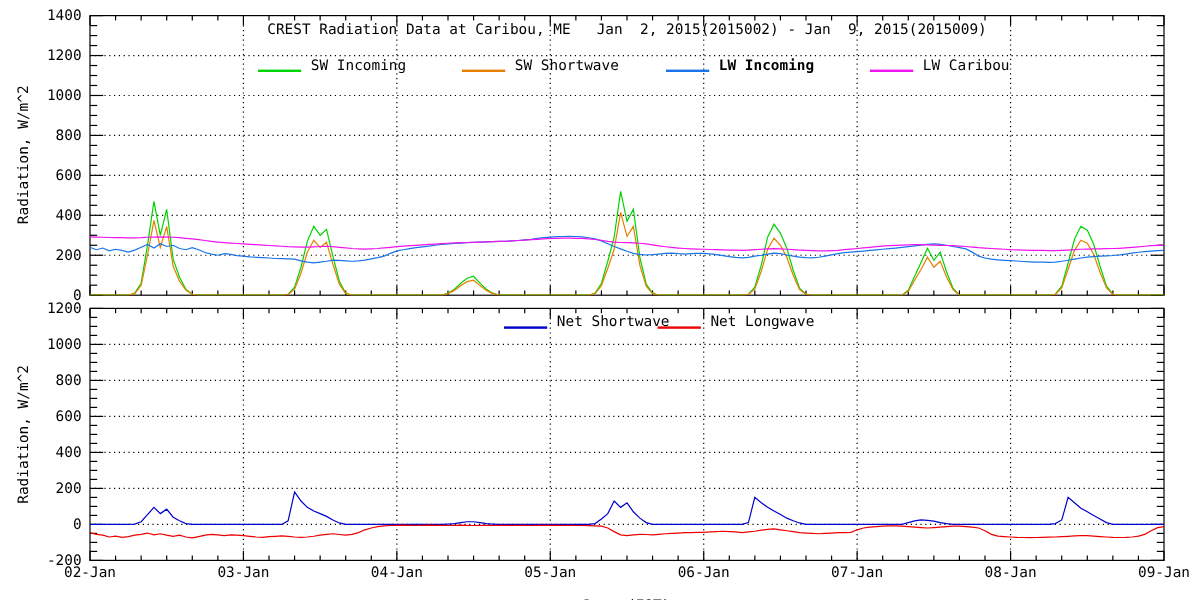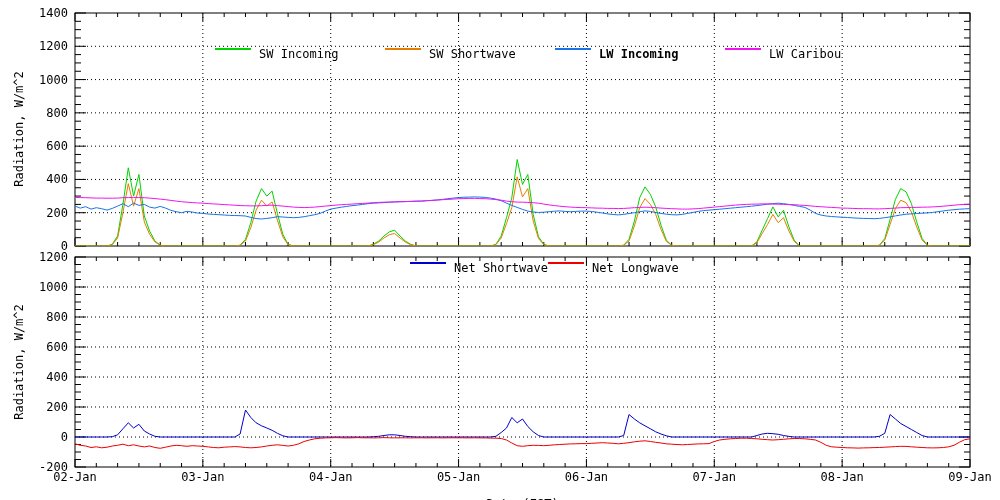--- a/index.html
+++ b/index.html
@@ -3,21 +3,21 @@
 <meta charset="utf-8">
 <style>
   html,body{margin:0;padding:0;background:#fff;}
   .fig{position:relative;width:1000px;height:500px;background:#fff;
        font-family:"DejaVu Sans Mono","Liberation Mono",monospace;color:#000;overflow:hidden;}
   .fig svg{position:absolute;left:0;top:0;}
   .abs{position:absolute;white-space:pre;font-size:12px;line-height:12px;}
   .title{top:18px;left:75px;width:895px;text-align:center;}
   .xlabel{top:486px;left:75px;width:895px;text-align:center;margin-top:12px;}
   .ylab{transform:translate(-50%,-50%) rotate(-90deg);}
-  .lg{position:absolute;display:flex;align-items:flex-start;height:12px;}
+  .lg{position:absolute;display:flex;align-items:flex-end;height:12px;}
   .lg .sw{display:inline-block;width:36px;height:2px;margin-right:8px;}
   .lg .lb{font-size:12px;line-height:12px;white-space:pre;}
 </style>
 </head>
 <body>
 
 <div class="fig">
   <svg id="plot" width="1000" height="500">
       <defs>
         <clipPath id="cp0">
@@ -368,39 +368,40 @@
       <text x="330.71428571428567" y="481" text-anchor="middle" fill="#000000" font-size="12px">04-Jan</text>
       <text x="458.57142857142856" y="481" text-anchor="middle" fill="#000000" font-size="12px">05-Jan</text>
       <text x="586.4285714285713" y="481" text-anchor="middle" fill="#000000" font-size="12px">06-Jan</text>
       <text x="714.2857142857143" y="481" text-anchor="middle" fill="#000000" font-size="12px">07-Jan</text>
       <text x="842.1428571428571" y="481" text-anchor="middle" fill="#000000" font-size="12px">08-Jan</text>
       <text x="970" y="481" text-anchor="middle" fill="#000000" font-size="12px">09-Jan</text>
       <polyline points="75.0,437.0 80.3,437.0 85.7,437.0 91.0,437.0 96.3,437.0 101.6,437.0 107.0,437.0 112.3,436.7 117.6,434.8 122.9,428.8 128.3,422.8 133.6,428.0 138.9,424.3 144.3,431.0 149.6,434.0 154.9,436.3 160.2,437.0 165.6,437.0 170.9,437.0 176.2,437.0 181.5,437.0 186.9,437.0 192.2,437.0 197.5,437.0 202.9,437.0 208.2,437.0 213.5,437.0 218.8,437.0 224.2,437.0 229.5,437.0 234.8,437.0 240.1,434.0 245.5,410.0 250.8,417.5 256.1,422.8 261.5,425.8 266.8,428.0 272.1,430.3 277.4,433.3 282.8,435.8 288.1,437.0 293.4,437.0 298.8,437.0 304.1,437.0 309.4,437.0 314.7,437.0 320.1,437.0 325.4,437.0 330.7,437.0 336.0,437.0 341.4,437.0 346.7,437.0 352.0,437.0 357.4,437.0 362.7,437.0 368.0,437.0 373.3,436.7 378.7,436.3 384.0,435.5 389.3,434.8 394.6,434.8 400.0,435.5 405.3,436.3 410.6,436.7 416.0,437.0 421.3,437.0 426.6,437.0 431.9,437.0 437.3,437.0 442.6,437.0 447.9,437.0 453.2,437.0 458.6,437.0 463.9,437.0 469.2,437.0 474.6,437.0 479.9,437.0 485.2,437.0 490.5,437.0 495.9,436.3 501.2,432.5 506.5,428.0 511.8,417.5 517.2,422.8 522.5,419.0 527.8,426.5 533.2,431.8 538.5,435.5 543.8,437.0 549.1,437.0 554.5,437.0 559.8,437.0 565.1,437.0 570.4,437.0 575.8,437.0 581.1,437.0 586.4,437.0 591.8,437.0 597.1,437.0 602.4,437.0 607.7,437.0 613.1,437.0 618.4,437.0 623.7,435.5 629.0,414.5 634.4,419.0 639.7,422.8 645.0,425.8 650.4,428.8 655.7,431.8 661.0,434.0 666.3,435.8 671.7,437.0 677.0,437.0 682.3,437.0 687.6,437.0 693.0,437.0 698.3,437.0 703.6,437.0 709.0,437.0 714.3,437.0 719.6,437.0 724.9,437.0 730.3,437.0 735.6,437.0 740.9,437.0 746.3,437.0 751.6,437.0 756.9,435.5 762.2,434.0 767.6,433.3 772.9,433.7 778.2,434.3 783.5,435.5 788.9,436.4 794.2,437.0 799.5,437.0 804.9,437.0 810.2,437.0 815.5,437.0 820.8,437.0 826.2,437.0 831.5,437.0 836.8,437.0 842.1,437.0 847.5,437.0 852.8,437.0 858.1,437.0 863.5,437.0 868.8,437.0 874.1,437.0 879.4,436.3 884.8,433.3 890.1,414.5 895.4,419.0 900.7,423.5 906.1,426.5 911.4,429.5 916.7,432.5 922.1,435.5 927.4,437.0 932.7,437.0 938.0,437.0 943.4,437.0 948.7,437.0 954.0,437.0 959.3,437.0 964.7,437.0 970.0,437.0" fill="none" stroke="#0000cc" stroke-width="1" clip-path="url(#cp1)"></polyline>
       <polyline points="75.0,443.8 80.3,445.3 85.7,446.0 91.0,447.5 96.3,446.8 101.6,447.8 107.0,447.2 112.3,446.0 117.6,445.3 122.9,444.2 128.3,445.7 133.6,444.8 138.9,446.0 144.3,446.9 149.6,446.0 154.9,447.5 160.2,448.3 165.6,447.2 170.9,446.0 176.2,445.3 181.5,445.7 186.9,446.3 192.2,445.7 197.5,446.0 202.9,446.3 208.2,446.9 213.5,447.5 218.8,447.8 224.2,447.2 229.5,446.9 234.8,446.6 240.1,446.9 245.5,447.5 250.8,447.8 256.1,447.5 261.5,446.9 266.8,446.0 272.1,445.3 277.4,444.8 282.8,445.4 288.1,446.0 293.4,445.3 298.8,443.8 304.1,441.5 309.4,440.0 314.7,438.8 320.1,438.2 325.4,437.9 330.7,437.8 336.0,437.6 341.4,437.8 346.7,437.9 352.0,437.8 357.4,437.6 362.7,437.8 368.0,437.8 373.3,437.9 378.7,437.8 384.0,437.6 389.3,437.8 394.6,437.9 400.0,437.8 405.3,437.8 410.6,437.9 416.0,437.8 421.3,437.8 426.6,437.9 431.9,437.8 437.3,437.8 442.6,437.9 447.9,437.8 453.2,437.8 458.6,437.8 463.9,437.8 469.2,437.9 474.6,437.8 479.9,437.9 485.2,437.9 490.5,438.1 495.9,438.2 501.2,438.5 506.5,440.0 511.8,443.0 517.2,445.7 522.5,446.3 527.8,445.7 533.2,445.3 538.5,445.4 543.8,445.7 549.1,445.3 554.5,444.8 559.8,444.5 565.1,444.2 570.4,443.9 575.8,443.8 581.1,443.6 586.4,443.6 591.8,443.3 597.1,443.0 602.4,442.7 607.7,443.0 613.1,443.3 618.4,443.8 623.7,443.3 629.0,442.7 634.4,441.8 639.7,441.2 645.0,440.8 650.4,441.5 655.7,442.3 661.0,443.0 666.3,443.8 671.7,444.2 677.0,444.5 682.3,444.8 687.6,444.5 693.0,444.2 698.3,443.9 703.6,443.8 709.0,443.6 714.3,441.5 719.6,440.0 724.9,439.3 730.3,438.8 735.6,438.5 740.9,438.2 746.3,438.2 751.6,438.5 756.9,438.8 762.2,439.3 767.6,439.7 772.9,440.0 778.2,439.7 783.5,439.3 788.9,438.8 794.2,438.5 799.5,438.5 804.9,438.8 810.2,439.3 815.5,440.0 820.8,442.3 826.2,445.3 831.5,446.8 836.8,447.2 842.1,447.5 847.5,447.8 852.8,447.9 858.1,448.1 863.5,447.9 868.8,447.8 874.1,447.6 879.4,447.5 884.8,447.2 890.1,446.9 895.4,446.6 900.7,446.3 906.1,446.4 911.4,446.8 916.7,447.2 922.1,447.5 927.4,447.8 932.7,447.9 938.0,447.8 943.4,447.5 948.7,446.8 954.0,445.3 959.3,442.3 964.7,439.7 970.0,438.8" fill="none" stroke="#ee0000" stroke-width="1" clip-path="url(#cp1)"></polyline>
     </svg>
 
+  <div class="abs title">CREST Radiation Data at Caribou, ME   Jan  2, 2015(2015002) - Jan  9, 2015(2015009)</div>
 
   <div class="lg" style="left:215px;top:48px;">
     <span class="sw" style="background: rgb(0, 212, 0);"></span>
     <span class="lb">SW Incoming</span>
   </div>
   <div class="lg" style="left:385px;top:48px;">
     <span class="sw" style="background: rgb(230, 126, 0);"></span>
     <span class="lb">SW Shortwave</span>
   </div>
   <div class="lg" style="left:555px;top:48px;font-weight:bold;">
     <span class="sw" style="background: rgb(24, 116, 232);"></span>
     <span class="lb">LW Incoming</span>
   </div>
   <div class="lg" style="left:725px;top:48px;">
     <span class="sw" style="background: rgb(240, 20, 240);"></span>
     <span class="lb">LW Caribou</span>
   </div>
 
-  <div class="lg" style="left:410px;top:262px;">
+  <div class="lg" style="left:420px;top:262px;">
     <span class="sw" style="background: rgb(0, 0, 204);"></span>
     <span class="lb">Net Shortwave</span>
   </div>
   <div class="lg" style="left:548px;top:262px;">
     <span class="sw" style="background: rgb(238, 0, 0);"></span>
     <span class="lb">Net Longwave</span>
   </div>
 
   <div class="abs ylab" style="left:19px;top:129px;">Radiation, W/m^2</div>
   <div class="abs ylab" style="left:19px;top:362px;">Radiation, W/m^2</div>

